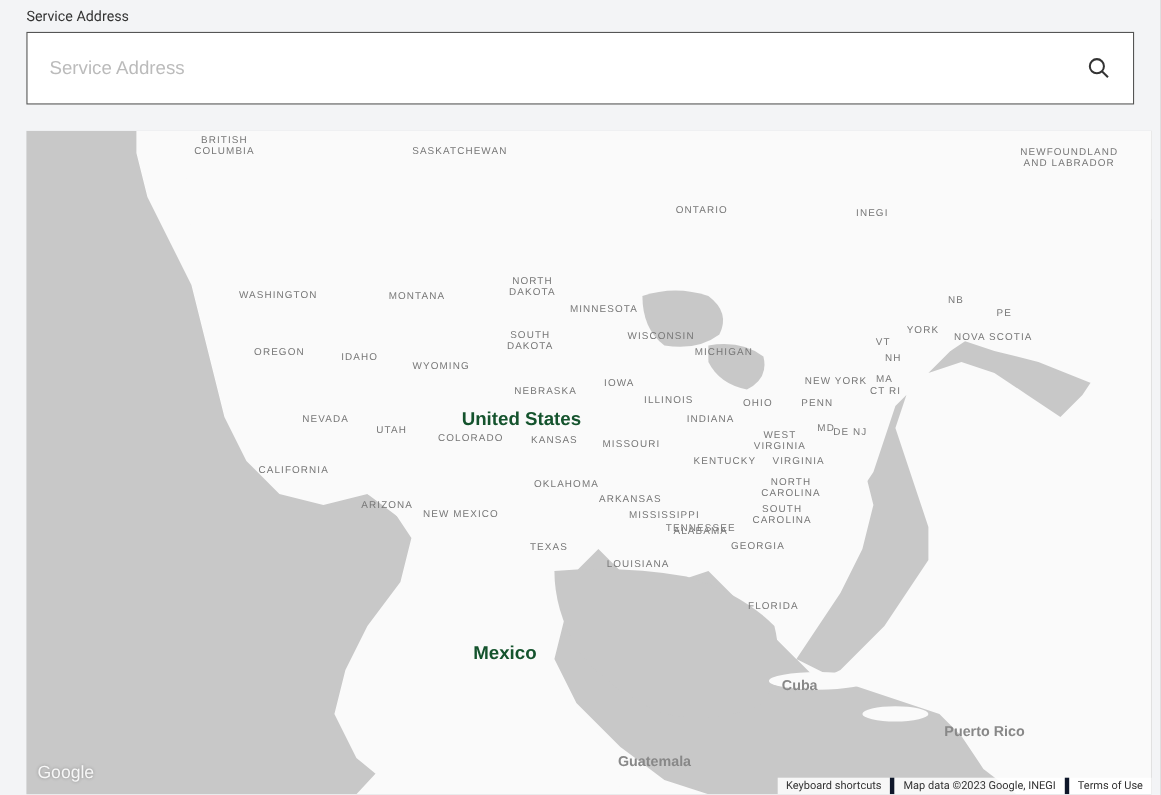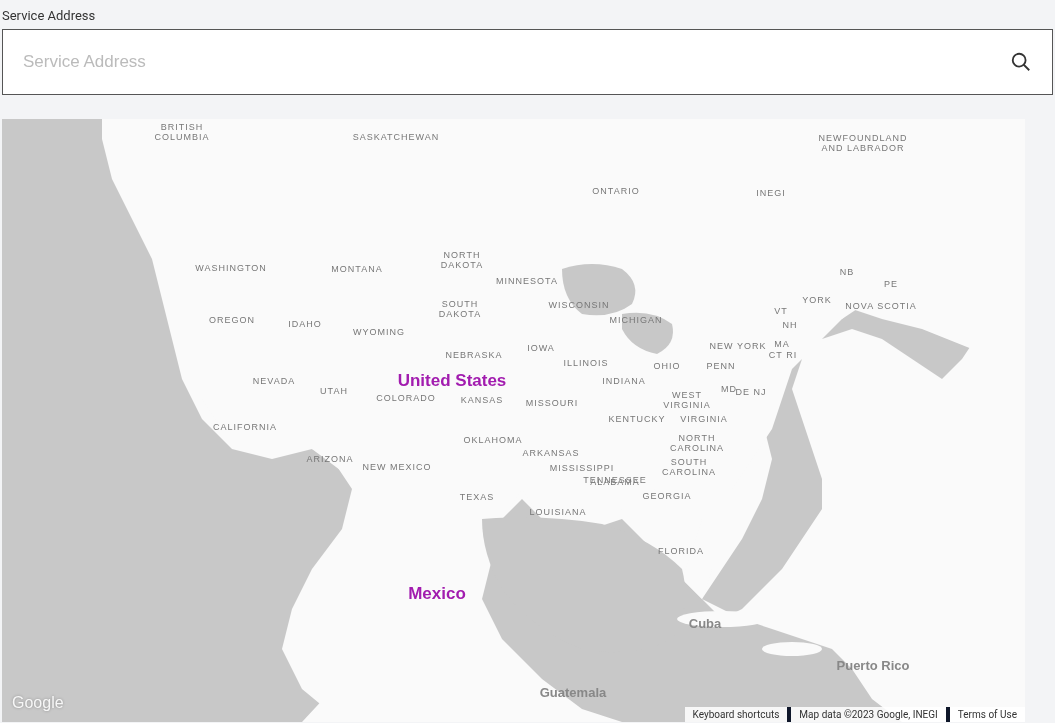--- a/index.html
+++ b/index.html
@@ -8,21 +8,21 @@
       box-sizing: border-box;
     }
     body {
       font-family: -apple-system, BlinkMacSystemFont, "Segoe UI", Roboto, sans-serif;
       background: #f3f4f6;
       width: 1055px;
       height: 723px;
       overflow: hidden;
     }
     .container {
-      padding: 0 2px;
+      padding: 0 24px;
     }
     .label {
       font-size: 13px;
       color: #333;
       padding: 8px 0 6px 0;
     }
     .search-box {
       display: flex;
       align-items: center;
       background: #fff;
@@ -62,21 +62,21 @@
       text-align: center;
       white-space: nowrap;
       font-weight: 500;
       transform: translate(-50%, -50%);
       pointer-events: none;
       font-family: Arial, sans-serif;
     }
     .map-label.large {
       font-size: 17px;
       font-weight: 600;
-      color: #a21caf;
+      color: #14532d;
       letter-spacing: 0;
     }
     .map-label.medium {
       font-size: 13px;
       font-weight: 600;
       color: #888;
       letter-spacing: 0;
       text-align: right;
     }
     .google-logo {
@@ -135,21 +135,21 @@
       <ellipse fill="#fafafa" cx="720" cy="500" rx="45" ry="8"></ellipse>
       <ellipse fill="#fafafa" cx="790" cy="530" rx="30" ry="7"></ellipse>
       <ellipse fill="#fafafa" cx="870" cy="548" rx="20" ry="5"></ellipse>
     </svg>
 
     <div id="map-labels-host">
         <div class="map-label " style="left: 180px; top: 13px;">BRITISH<br>COLUMBIA</div>
         <div class="map-label " style="left: 394px; top: 18px;">SASKATCHEWAN</div>
         <div class="map-label " style="left: 614px; top: 72px;">ONTARIO</div>
         <div class="map-label " style="left: 769px; top: 74px;">INEGI</div>
-        <div class="map-label " style="left: 861px; top: 24px; text-align: center;">NEWFOUNDLAND<br>AND LABRADOR</div>
+        <div class="map-label " style="left: 948px; top: 24px; text-align: center;">NEWFOUNDLAND<br>AND LABRADOR</div>
         <div class="map-label " style="left: 229px; top: 149px;">WASHINGTON</div>
         <div class="map-label " style="left: 355px; top: 150px;">MONTANA</div>
         <div class="map-label " style="left: 460px; top: 141px;">NORTH<br>DAKOTA</div>
         <div class="map-label " style="left: 525px; top: 162px;">MINNESOTA</div>
         <div class="map-label " style="left: 845px; top: 153px;">NB</div>
         <div class="map-label " style="left: 889px; top: 165px;">PE</div>
         <div class="map-label " style="left: 230px; top: 201px;">OREGON</div>
         <div class="map-label " style="left: 303px; top: 205px;">IDAHO</div>
         <div class="map-label " style="left: 377px; top: 213px;">WYOMING</div>
         <div class="map-label " style="left: 458px; top: 190px;">SOUTH<br>DAKOTA</div>

